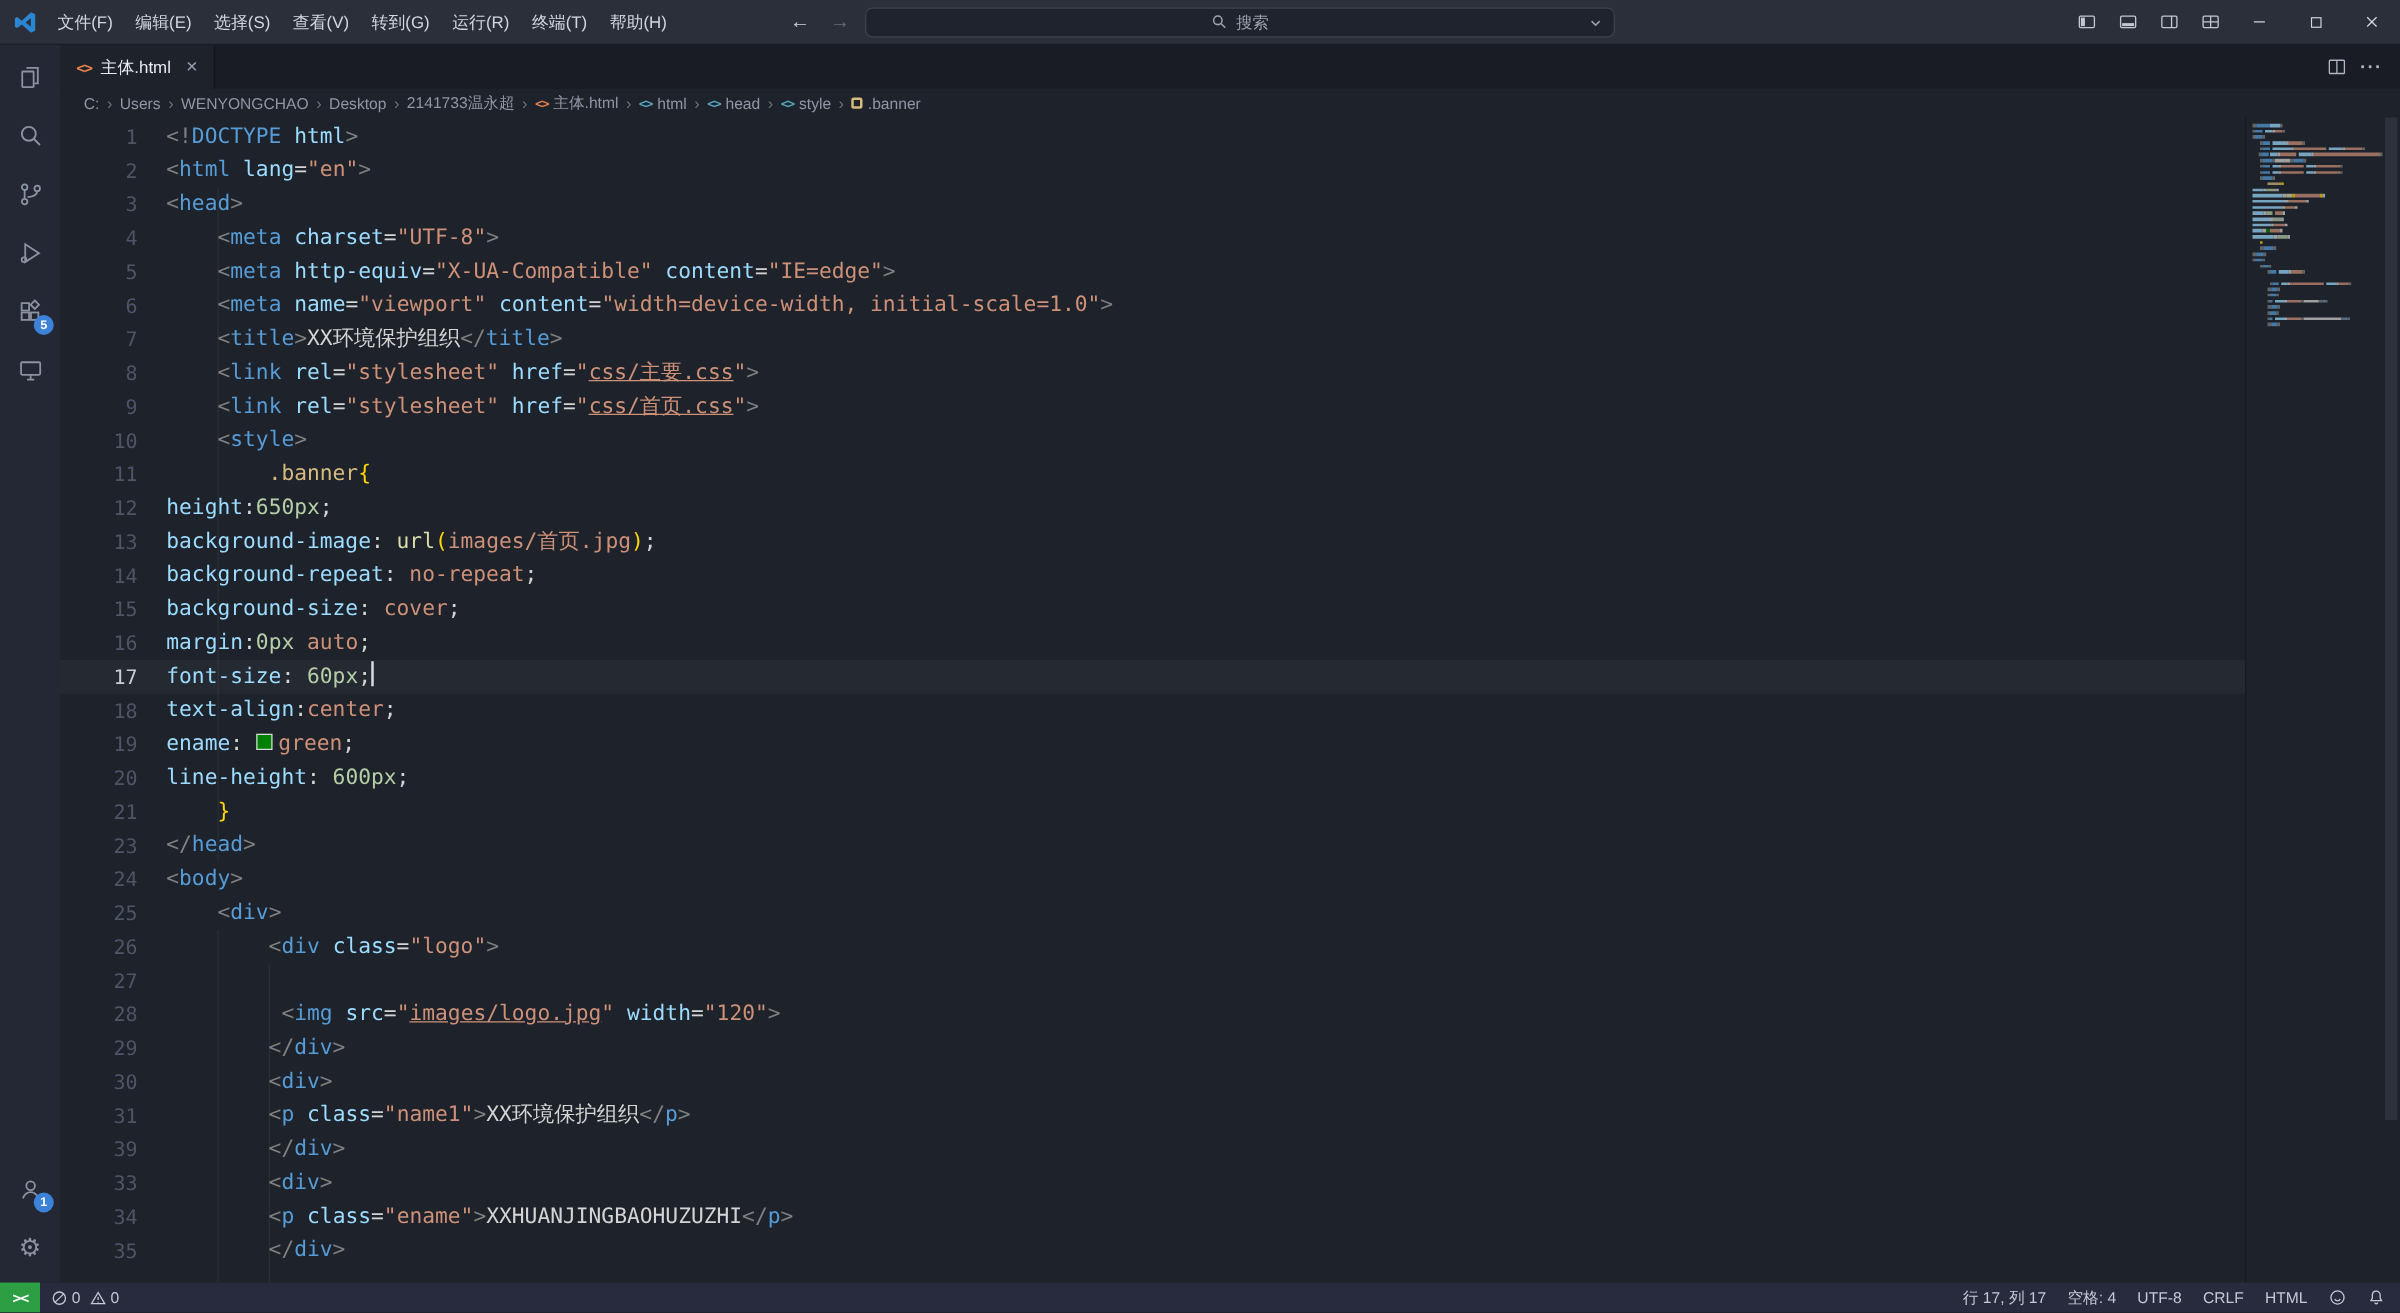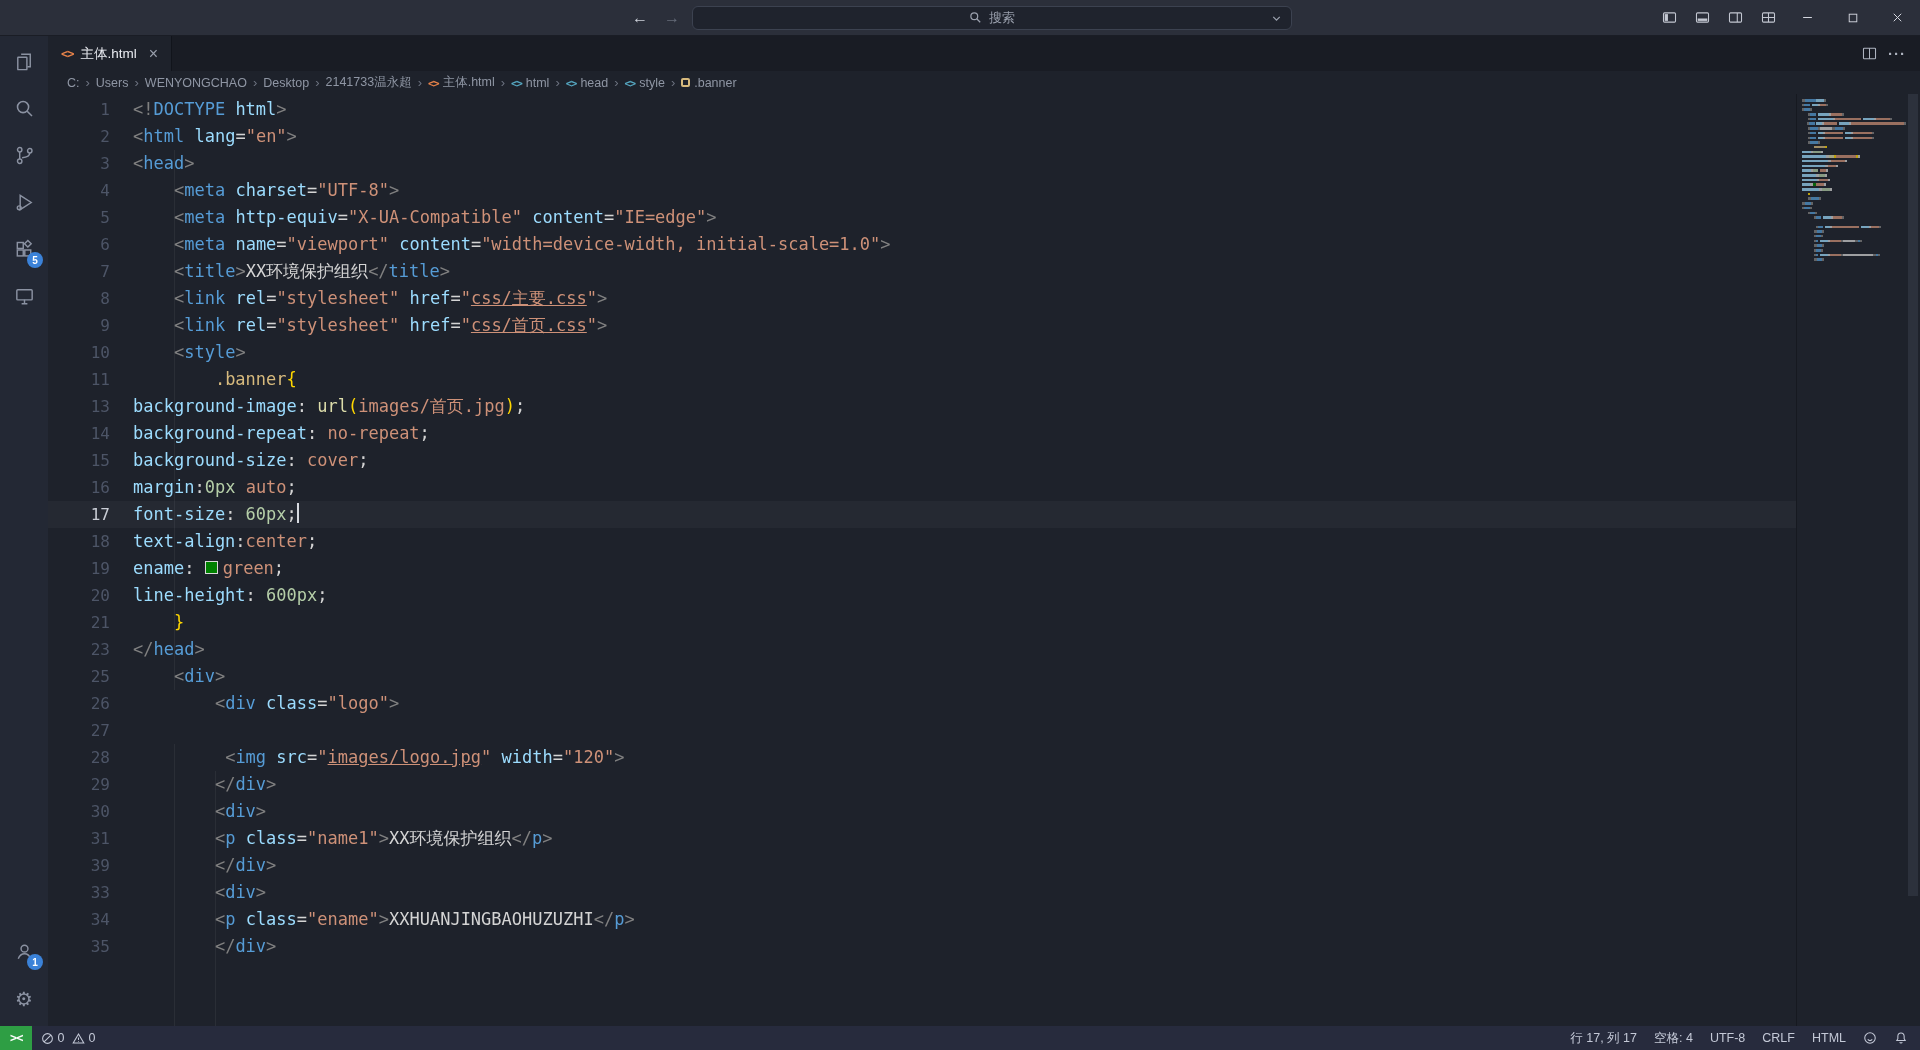--- a/index.html
+++ b/index.html
@@ -96,20 +96,37 @@
   .sb-problems svg:first-child { margin-left:0; }
   .sb-right { margin-left:auto; display:flex; align-items:center; gap:17px; padding-right:12px; }
   .sb-item { display:flex; align-items:center; gap:4px; }
 </style>
 </head>
 <body>
 
 <div class="app">
 
   <div class="titlebar">
+    <div class="tb-left">
+      <span class="vscode-logo">
+        <svg width="20" height="20" viewBox="0 0 24 24">
+            <path fill="#2a86d2" d="M17.8 2.1 8.9 10.2 4.6 6.8 2.3 7.9v8.2l2.3 1.1 4.3-3.4 8.9 8.1 4-1.9V4L17.8 2.1zM17.6 8v8l-5.1-4 5.1-4z"></path>
+          </svg>
+      </span>
+      <nav class="menubar" style="display:flex;">
+          <div class="menu-item">文件(F)</div>
+          <div class="menu-item">编辑(E)</div>
+          <div class="menu-item">选择(S)</div>
+          <div class="menu-item">查看(V)</div>
+          <div class="menu-item">转到(G)</div>
+          <div class="menu-item">运行(R)</div>
+          <div class="menu-item">终端(T)</div>
+          <div class="menu-item">帮助(H)</div>
+        </nav>
+    </div>
     <div class="tb-center">
       <span class="nav-arrow">←</span>
       <span class="nav-arrow disabled">→</span>
       <div class="searchbox">
         <span style="display:flex;">
           <svg width="13" height="13" viewBox="0 0 16 16" fill="none" stroke="#9ba1ae" stroke-width="1.5">
               <circle cx="6.5" cy="6.5" r="4.2"></circle>
               <path d="m9.8 9.8 4 4"></path>
             </svg>
         </span>
@@ -331,20 +348,24 @@
               </div>
               <div class="code-line">
                 <div class="ln">10</div>
                 <div class="code"><span style="color: rgb(212, 212, 212);">    </span><span style="color: rgb(128, 128, 128);">&lt;</span><span style="color: rgb(86, 156, 214);">style</span><span style="color: rgb(128, 128, 128);">&gt;</span></div>
               </div>
               <div class="code-line">
                 <div class="ln">11</div>
                 <div class="code"><span style="color: rgb(212, 212, 212);">        </span><span style="color: rgb(215, 186, 125);">.banner</span><span style="color: rgb(255, 215, 0);">{</span></div>
               </div>
               <div class="code-line">
+                <div class="ln">12</div>
+                <div class="code"><span style="color: rgb(156, 220, 254);">height</span><span style="color: rgb(212, 212, 212);">:</span><span style="color: rgb(181, 206, 168);">650px</span><span style="color: rgb(212, 212, 212);">;</span></div>
+              </div>
+              <div class="code-line">
                 <div class="ln">13</div>
                 <div class="code"><span style="color: rgb(156, 220, 254);">background-image</span><span style="color: rgb(212, 212, 212);">: </span><span style="color: rgb(220, 220, 170);">url</span><span style="color: rgb(255, 215, 0);">(</span><span style="color: rgb(206, 145, 120);">images/首页.jpg</span><span style="color: rgb(255, 215, 0);">)</span><span style="color: rgb(212, 212, 212);">;</span></div>
               </div>
               <div class="code-line">
                 <div class="ln">14</div>
                 <div class="code"><span style="color: rgb(156, 220, 254);">background-repeat</span><span style="color: rgb(212, 212, 212);">: </span><span style="color: rgb(206, 145, 120);">no-repeat</span><span style="color: rgb(212, 212, 212);">;</span></div>
               </div>
               <div class="code-line">
                 <div class="ln">15</div>
                 <div class="code"><span style="color: rgb(156, 220, 254);">background-size</span><span style="color: rgb(212, 212, 212);">: </span><span style="color: rgb(206, 145, 120);">cover</span><span style="color: rgb(212, 212, 212);">;</span></div>
@@ -369,20 +390,24 @@
                 <div class="ln">20</div>
                 <div class="code"><span style="color: rgb(156, 220, 254);">line-height</span><span style="color: rgb(212, 212, 212);">: </span><span style="color: rgb(181, 206, 168);">600px</span><span style="color: rgb(212, 212, 212);">;</span></div>
               </div>
               <div class="code-line">
                 <div class="ln">21</div>
                 <div class="code"><span style="color: rgb(212, 212, 212);">    </span><span style="color: rgb(255, 215, 0);">}</span></div>
               </div>
               <div class="code-line">
                 <div class="ln">23</div>
                 <div class="code"><span style="color: rgb(128, 128, 128);">&lt;/</span><span style="color: rgb(86, 156, 214);">head</span><span style="color: rgb(128, 128, 128);">&gt;</span></div>
+              </div>
+              <div class="code-line">
+                <div class="ln">24</div>
+                <div class="code"><span style="color: rgb(128, 128, 128);">&lt;</span><span style="color: rgb(86, 156, 214);">body</span><span style="color: rgb(128, 128, 128);">&gt;</span></div>
               </div>
               <div class="code-line">
                 <div class="ln">25</div>
                 <div class="code"><span style="color: rgb(212, 212, 212);">    </span><span style="color: rgb(128, 128, 128);">&lt;</span><span style="color: rgb(86, 156, 214);">div</span><span style="color: rgb(128, 128, 128);">&gt;</span></div>
               </div>
               <div class="code-line">
                 <div class="ln">26</div>
                 <div class="code"><span style="color: rgb(212, 212, 212);">        </span><span style="color: rgb(128, 128, 128);">&lt;</span><span style="color: rgb(86, 156, 214);">div</span><span style="color: rgb(212, 212, 212);"> </span><span style="color: rgb(156, 220, 254);">class</span><span style="color: rgb(212, 212, 212);">=</span><span style="color: rgb(206, 145, 120);">"logo"</span><span style="color: rgb(128, 128, 128);">&gt;</span></div>
               </div>
               <div class="code-line">

